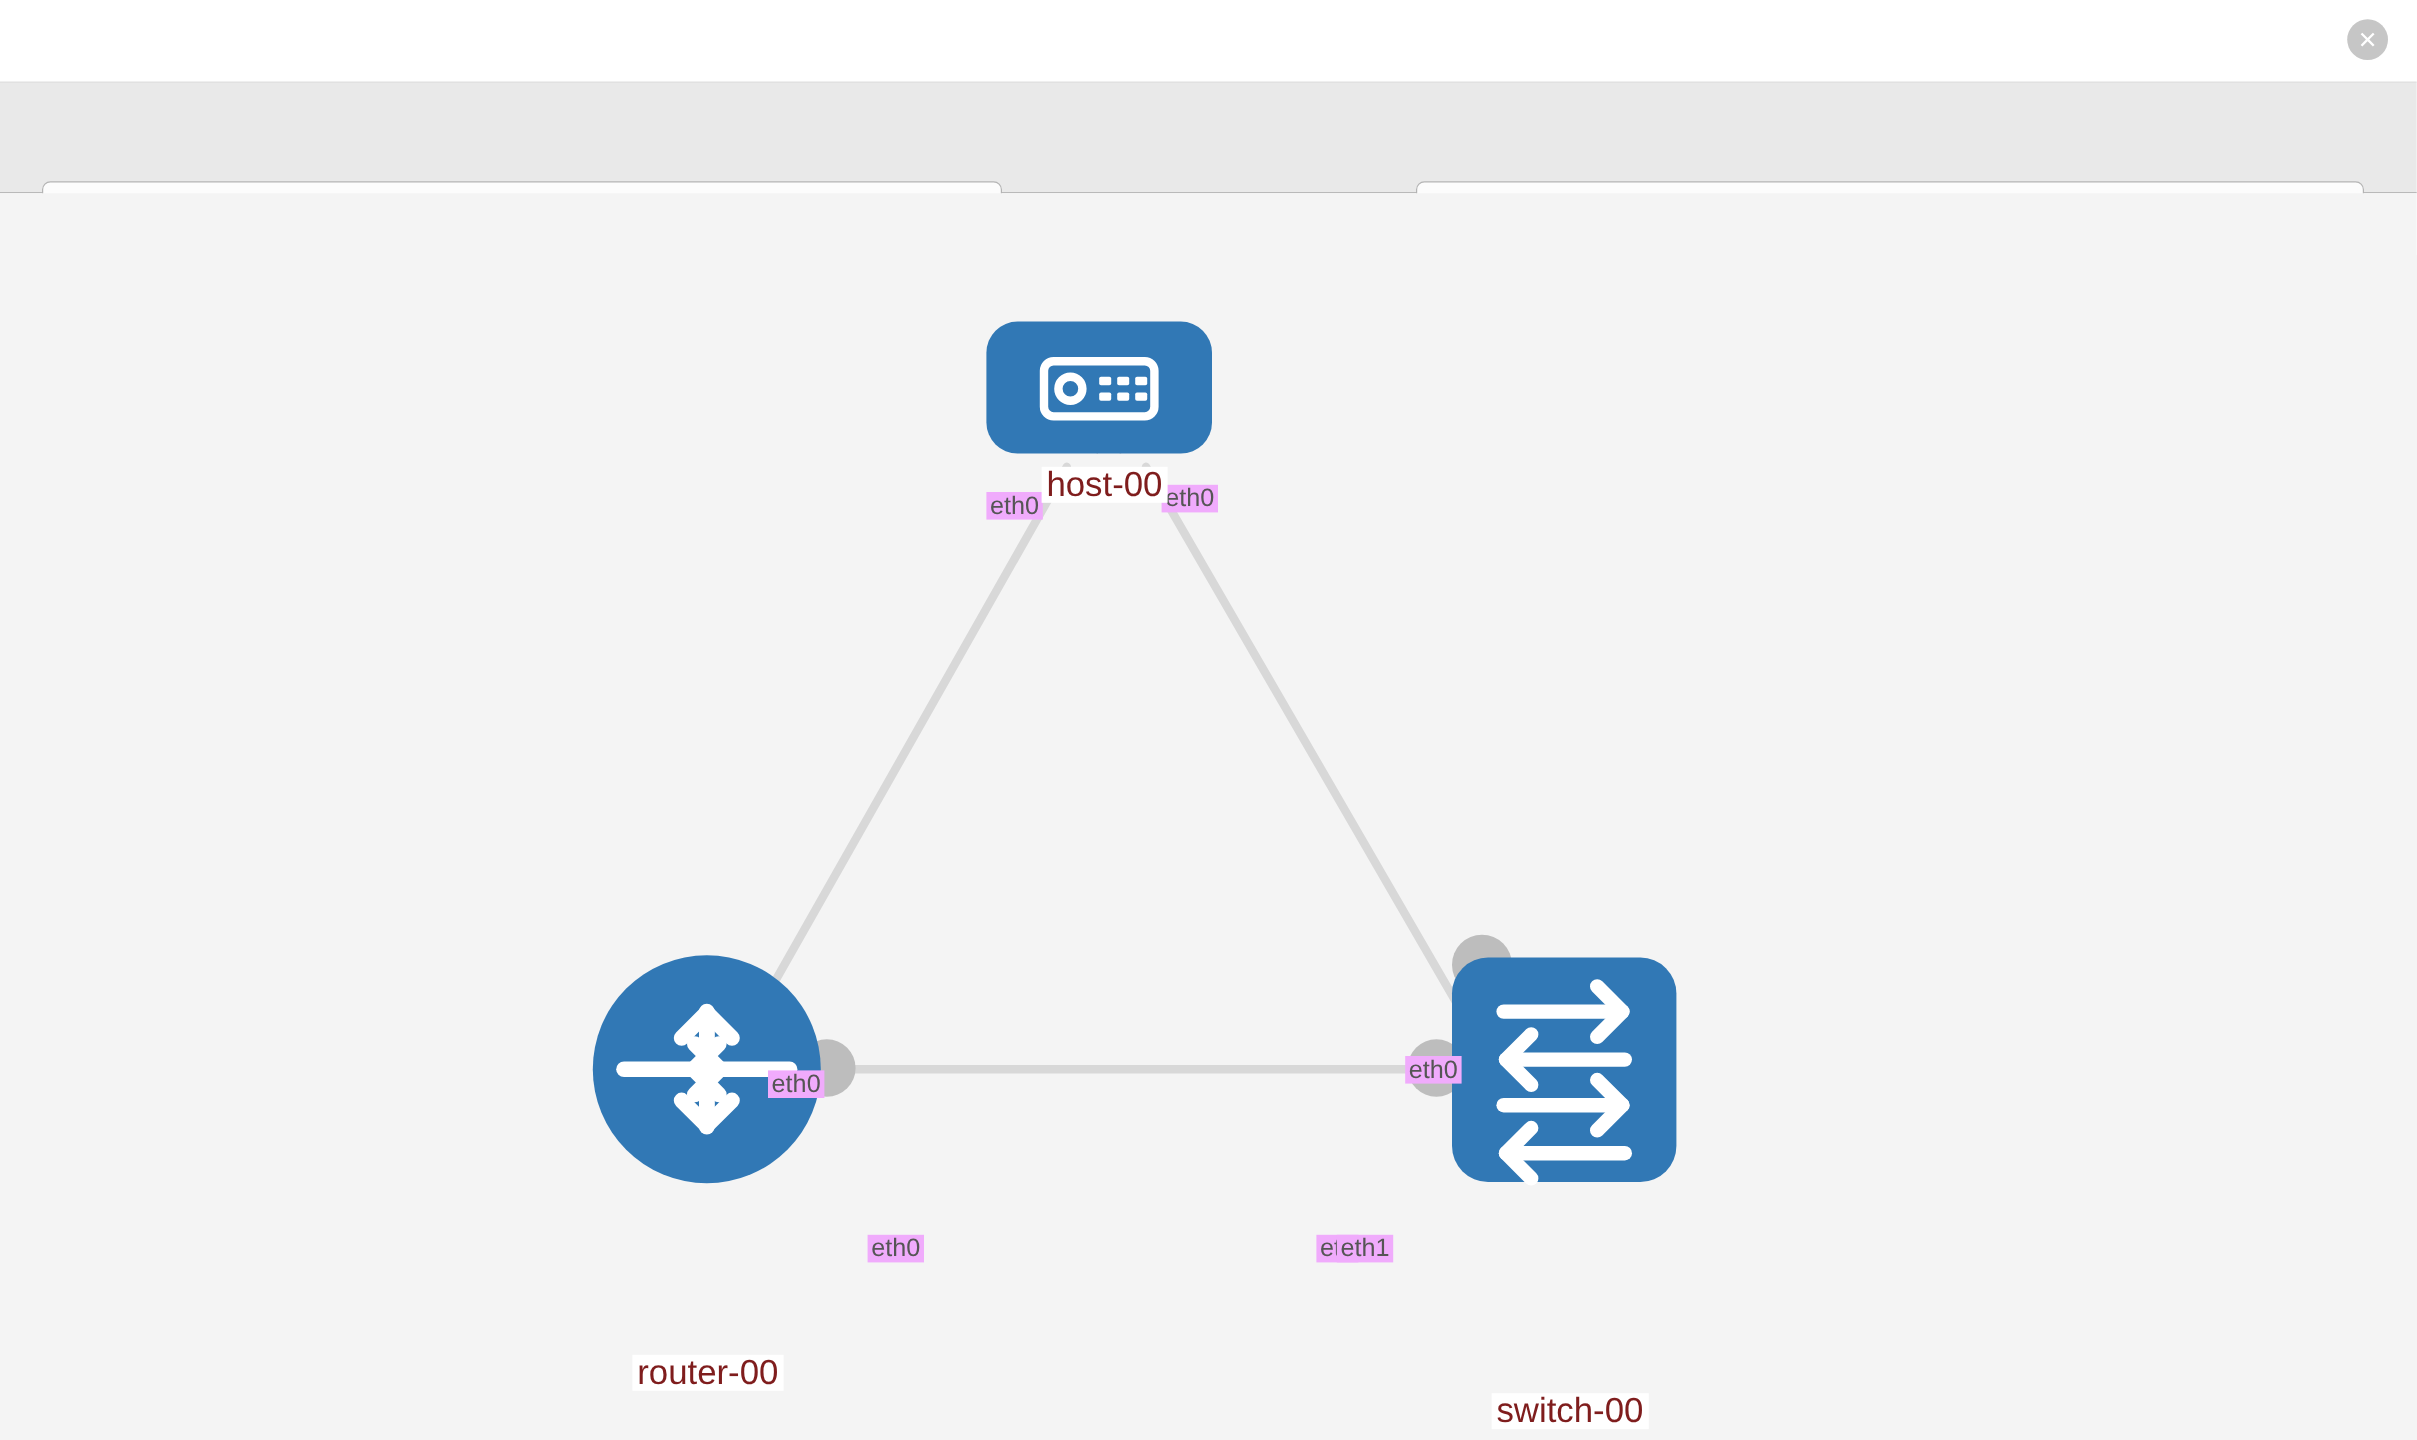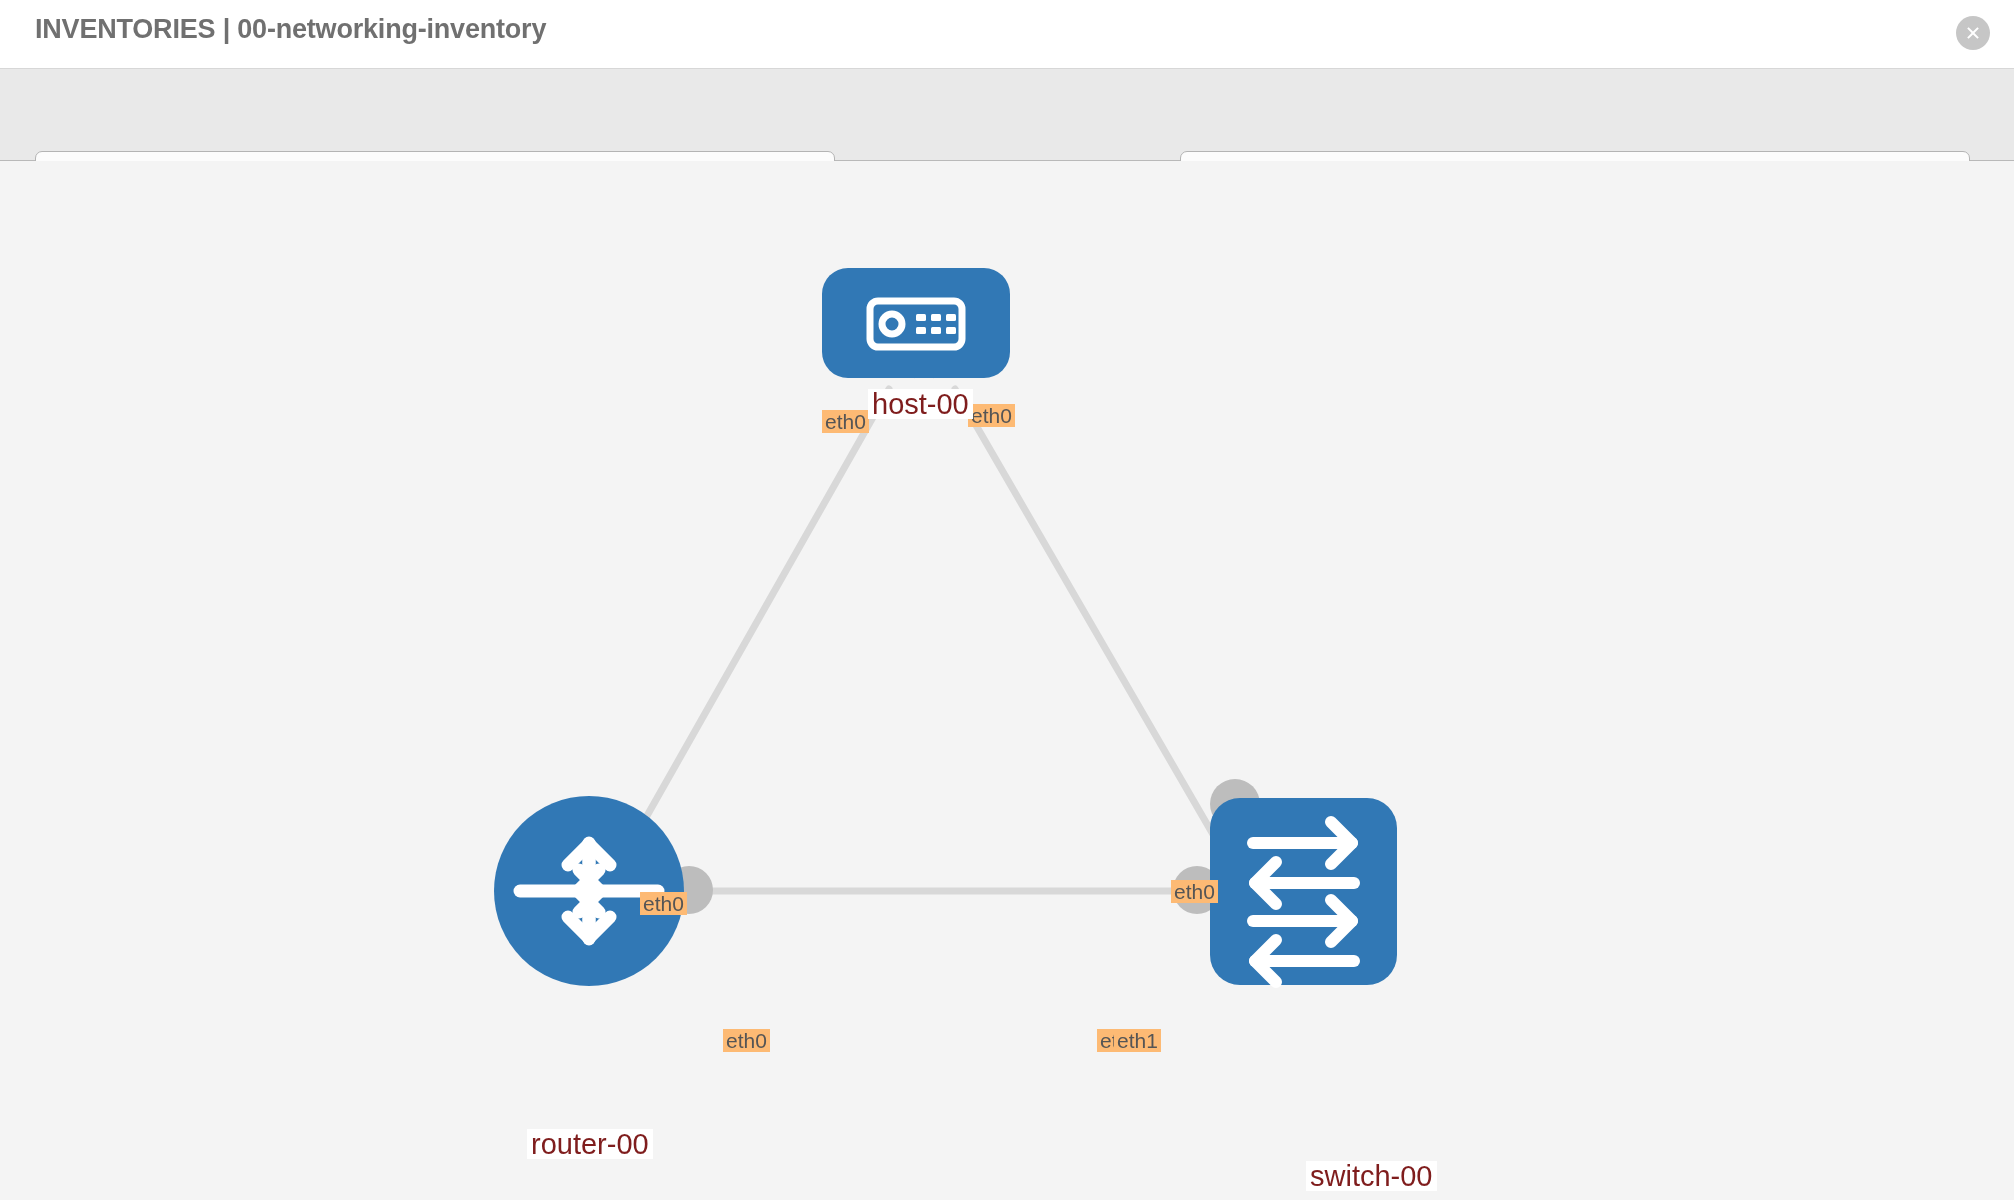--- a/index.html
+++ b/index.html
@@ -90,33 +90,32 @@
     position: absolute;
     font-size: 29px; color: #7f1d1d;
     background: #ffffff;
     padding: 0 4px;
     white-space: nowrap;
     line-height: 1.05;
   }
   .iface-label {
     position: absolute;
     font-size: 21px; color: #555555;
-    background: #fdba74;
+    background: #f0abfc;
     padding: 0 3px;
     white-space: nowrap;
     line-height: 1.1;
   }
 </style>
 </head>
 <body>
 
 <div id="app">
 
   <div class="header">
-    <div class="header-title">INVENTORIES | 00-networking-inventory</div>
 
     <div class="close-btn">
       <svg width="20" height="20" viewBox="0 0 20 20" aria-hidden="true">
         <path d="M5.6 4.2 L10 8.6 L14.4 4.2 L15.8 5.6 L11.4 10 L15.8 14.4 L14.4 15.8 L10 11.4 L5.6 15.8 L4.2 14.4 L8.6 10 L4.2 5.6 Z" fill="#ffffff"></path>
       </svg>
     </div>
   </div>
 
   <div class="toolbar">
 
@@ -234,16 +233,16 @@
     <div class="iface-label" style="left:1171px; top:719px;">eth0</div>
 
     <div class="iface-label" style="left:723px; top:868px;">eth0</div>
 
     <div class="iface-label" style="left:1097px; top:868px;">eth</div>
 
     <div class="iface-label" style="left:1114px; top:868px;">eth1</div>
 
     <div class="node-label" style="left:527px; top:968px;">router-00</div>
 
-    <div class="node-label" style="left:1306px; top:1000px;">switch-00</div>
+    <div class="node-label" style="left:1243px; top:1000px;">switch-00</div>
 
   </div>
 </div>
 
 </body></html>

